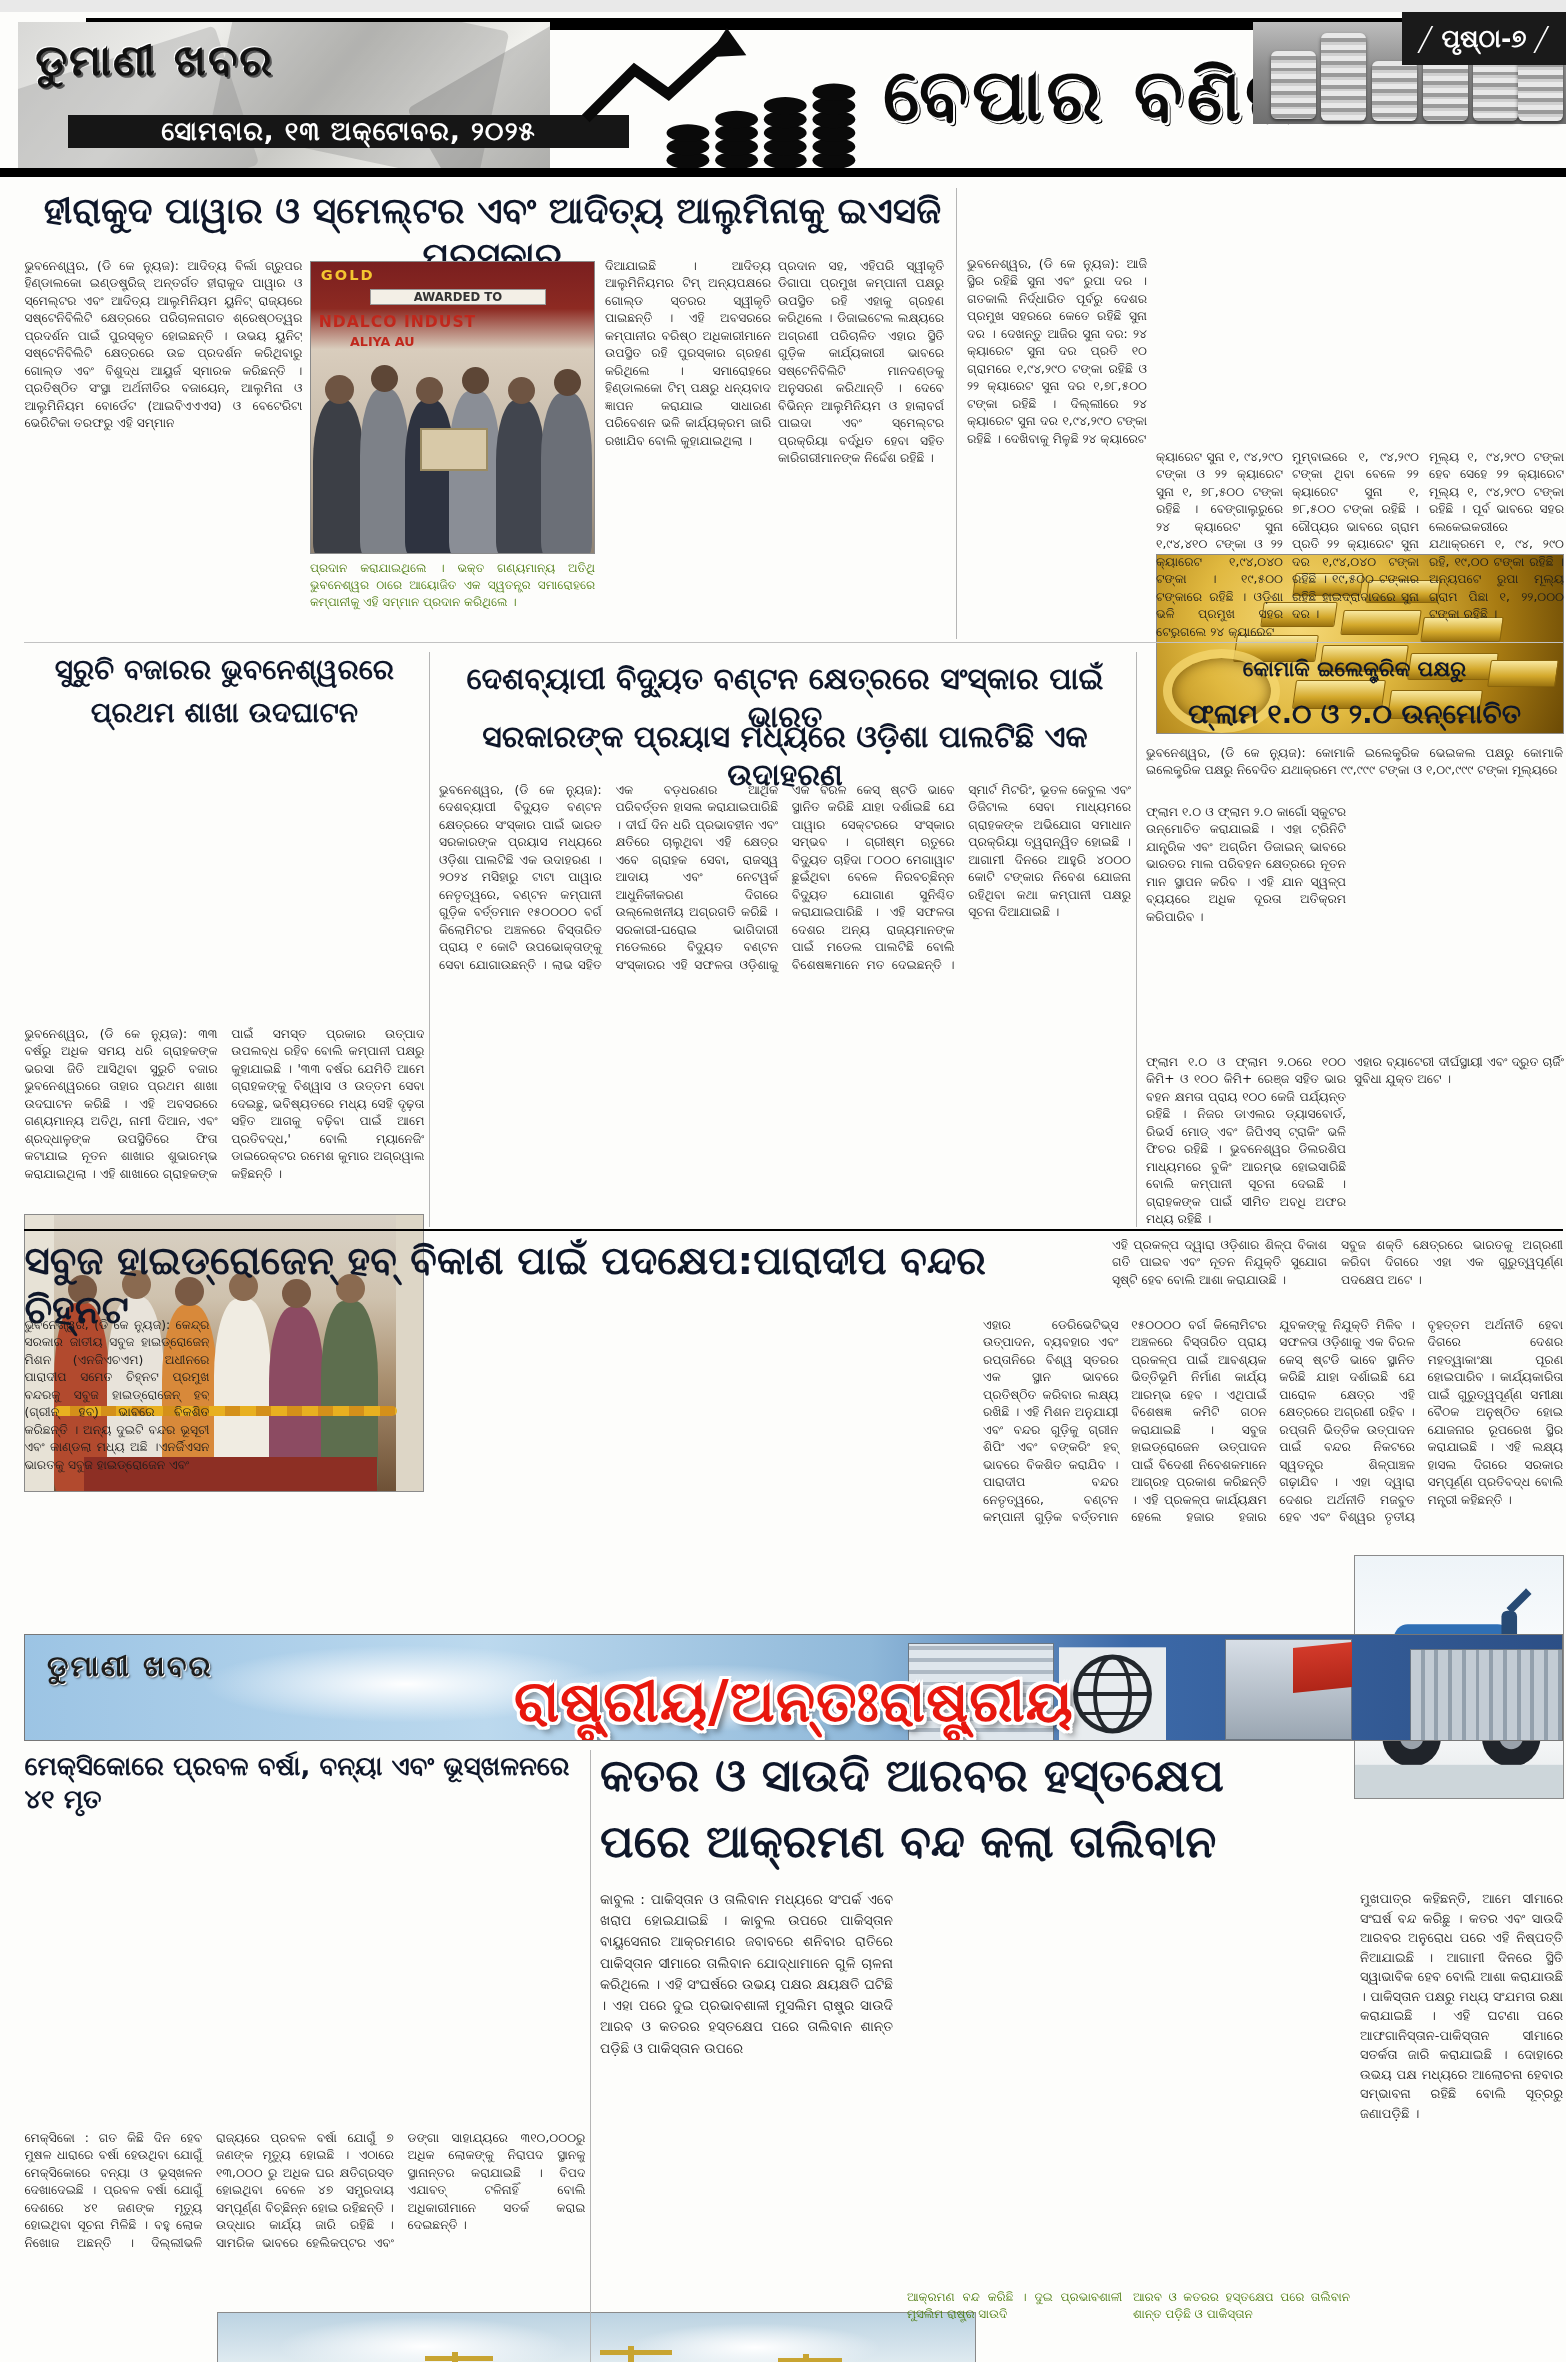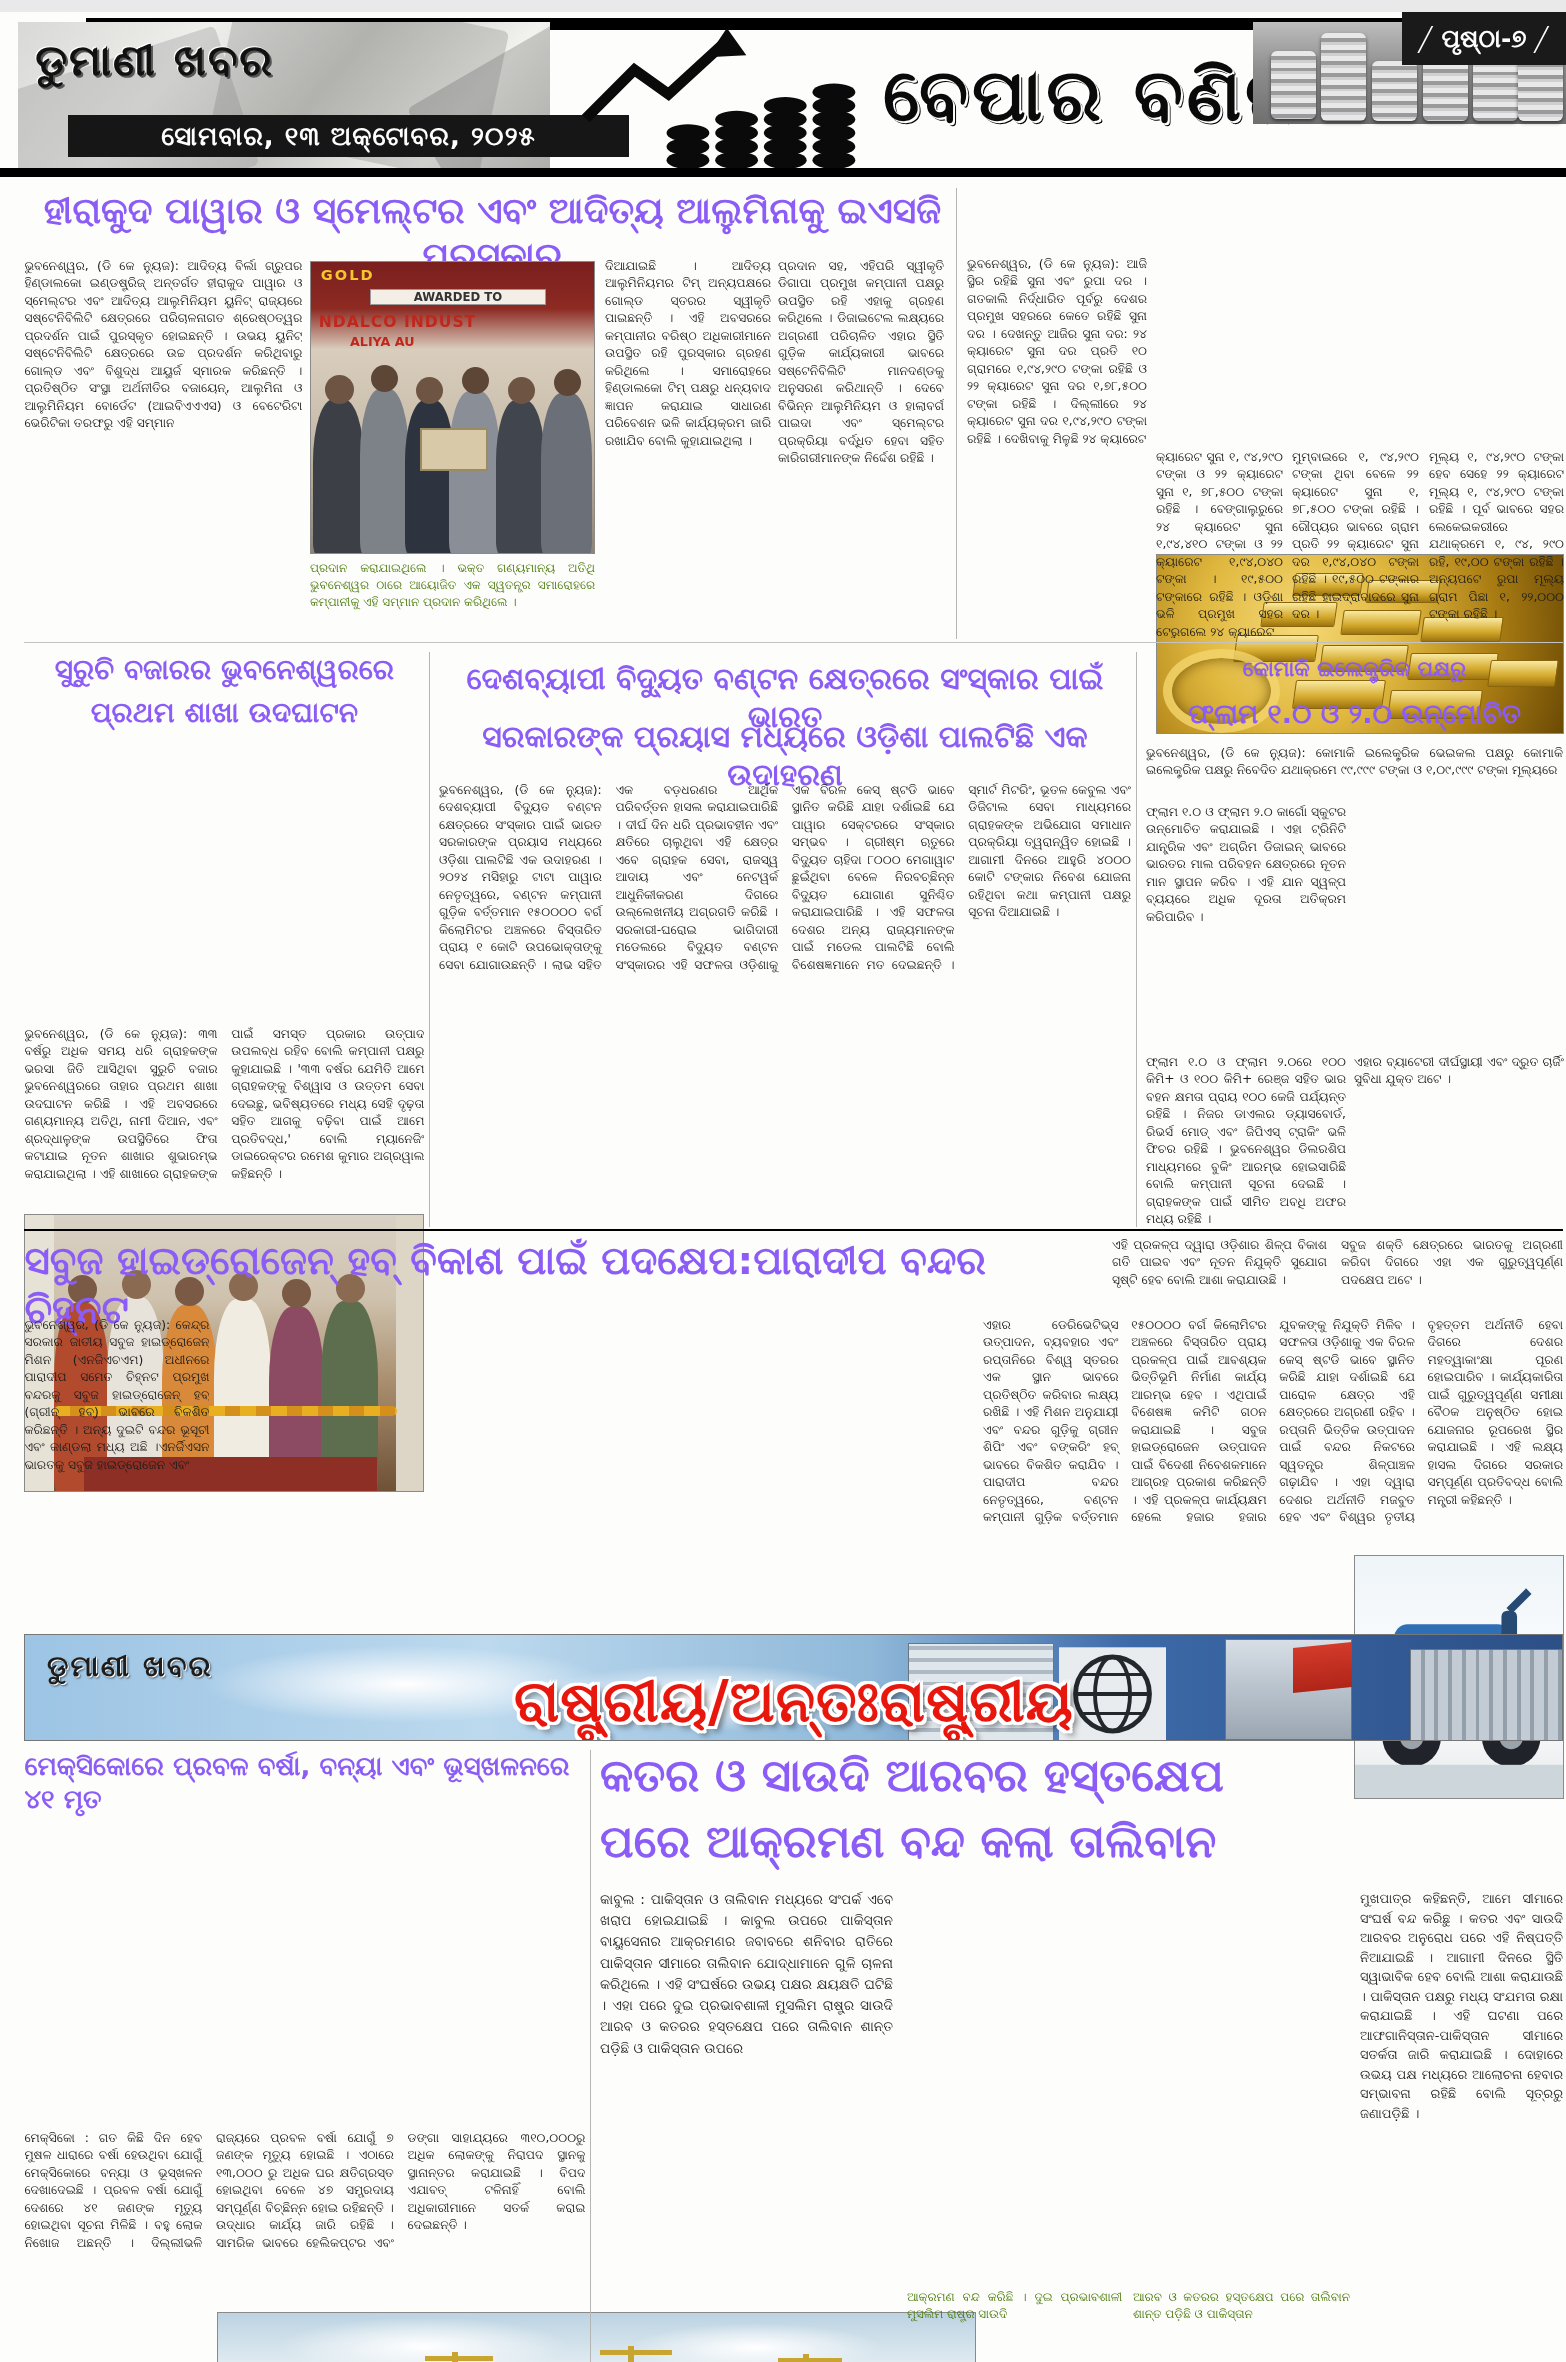--- a/index.html
+++ b/index.html
@@ -1,21 +1,21 @@
 <!DOCTYPE html>
 <html><head>
 <meta charset="utf-8">
 <style>
   * { margin:0; padding:0; box-sizing:border-box; }
   html,body { background:#e9e9e9; }
   body { font-family:"DejaVu Sans","Liberation Sans",sans-serif; }
   .page { position:relative; width:1566px; height:2362px; background:#fdfdfb; margin:12px auto; overflow:hidden; }
   .abs { position:absolute; }
   .col { font-size:12.3px; line-height:1.42; text-align:justify; color:#1c1c1c; overflow:hidden; }
-  .headline { font-weight:bold; color:#8b5cf6; text-align:center; line-height:1.25; }
+  .headline { font-weight:bold; color:#0f172a; text-align:center; line-height:1.25; }
   .rule { background:#000; }
   .vline { width:1px; background:#b5b5b5; }
   .photo { border:1px solid #8a8a8a; overflow:hidden; position:relative; }
   .caption { font-size:12px; line-height:1.4; text-align:justify; color:#4d7c0f; }
   
   .mast-box { background:linear-gradient(130deg,#d8d8d6 0%,#efefec 30%,#c9c9c5 55%,#f2f2ee 80%,#cfcfcb 100%); overflow:hidden; }
   .mast-note { position:absolute; border-radius:5.9px; background:rgba(150,150,148,.35); transform:rotate(-18deg); }
   .mast-title { font-size:43px; font-weight:900; color:#111; letter-spacing:2px;
     text-shadow:2px 2px 0 #555, -1px -1px 0 #fff; }
   .datebar { background:#161616; color:#fff; display:flex; align-items:center; justify-content:center; font-size:26px; font-weight:bold; letter-spacing:1px; }
@@ -50,21 +50,21 @@
 <div class="page">
 
   <div class="abs rule" style="left:86px;top:5.9px;width:1480px;height:11.7px;"></div>
 
   <div class="abs mast-box" style="left:17.6px;top:9.8px;width:532px;height:146px;">
     <div class="mast-note" style="left:-29px;top:39px;width:254px;height:146px;"></div>
     <div class="mast-note" style="left:205px;top:-19.5px;width:273px;height:156px;transform:rotate(12deg);background:rgba(120,120,118,.28);"></div>
     <div class="mast-note" style="left:410px;top:29px;width:195px;height:137px;transform:rotate(-30deg);background:rgba(100,100,98,.30);"></div>
     <div class="abs mast-title" style="left:17.6px;top:13.7px;"><span>ଡୁମାଣୀ ଖବର</span></div>
   </div>
-  <div class="abs datebar" style="left:68px;top:103px;width:561px;height:42px;">
+  <div class="abs datebar" style="left:68px;top:103px;width:561px;height:33px;">
     <span>ସୋମବାର, ୧୩ ଅକ୍ଟୋବର, ୨୦୨୫</span>
   </div>
 
   <svg class="abs" style="left:566px;top:13.7px;" width="312" height="144" viewBox="0 0 320 148">
     <polyline points="20,95 70,45 105,70 165,15" fill="none" stroke="#0a0a0a" stroke-width="11"></polyline>
     <polygon points="165,2 185,30 145,32" fill="#0a0a0a"></polygon>
     <g fill="#0a0a0a">
       <ellipse cx="125" cy="138" rx="22" ry="9"></ellipse>
         <ellipse cx="125" cy="124" rx="22" ry="9"></ellipse>
         <ellipse cx="125" cy="110" rx="22" ry="9"></ellipse>

